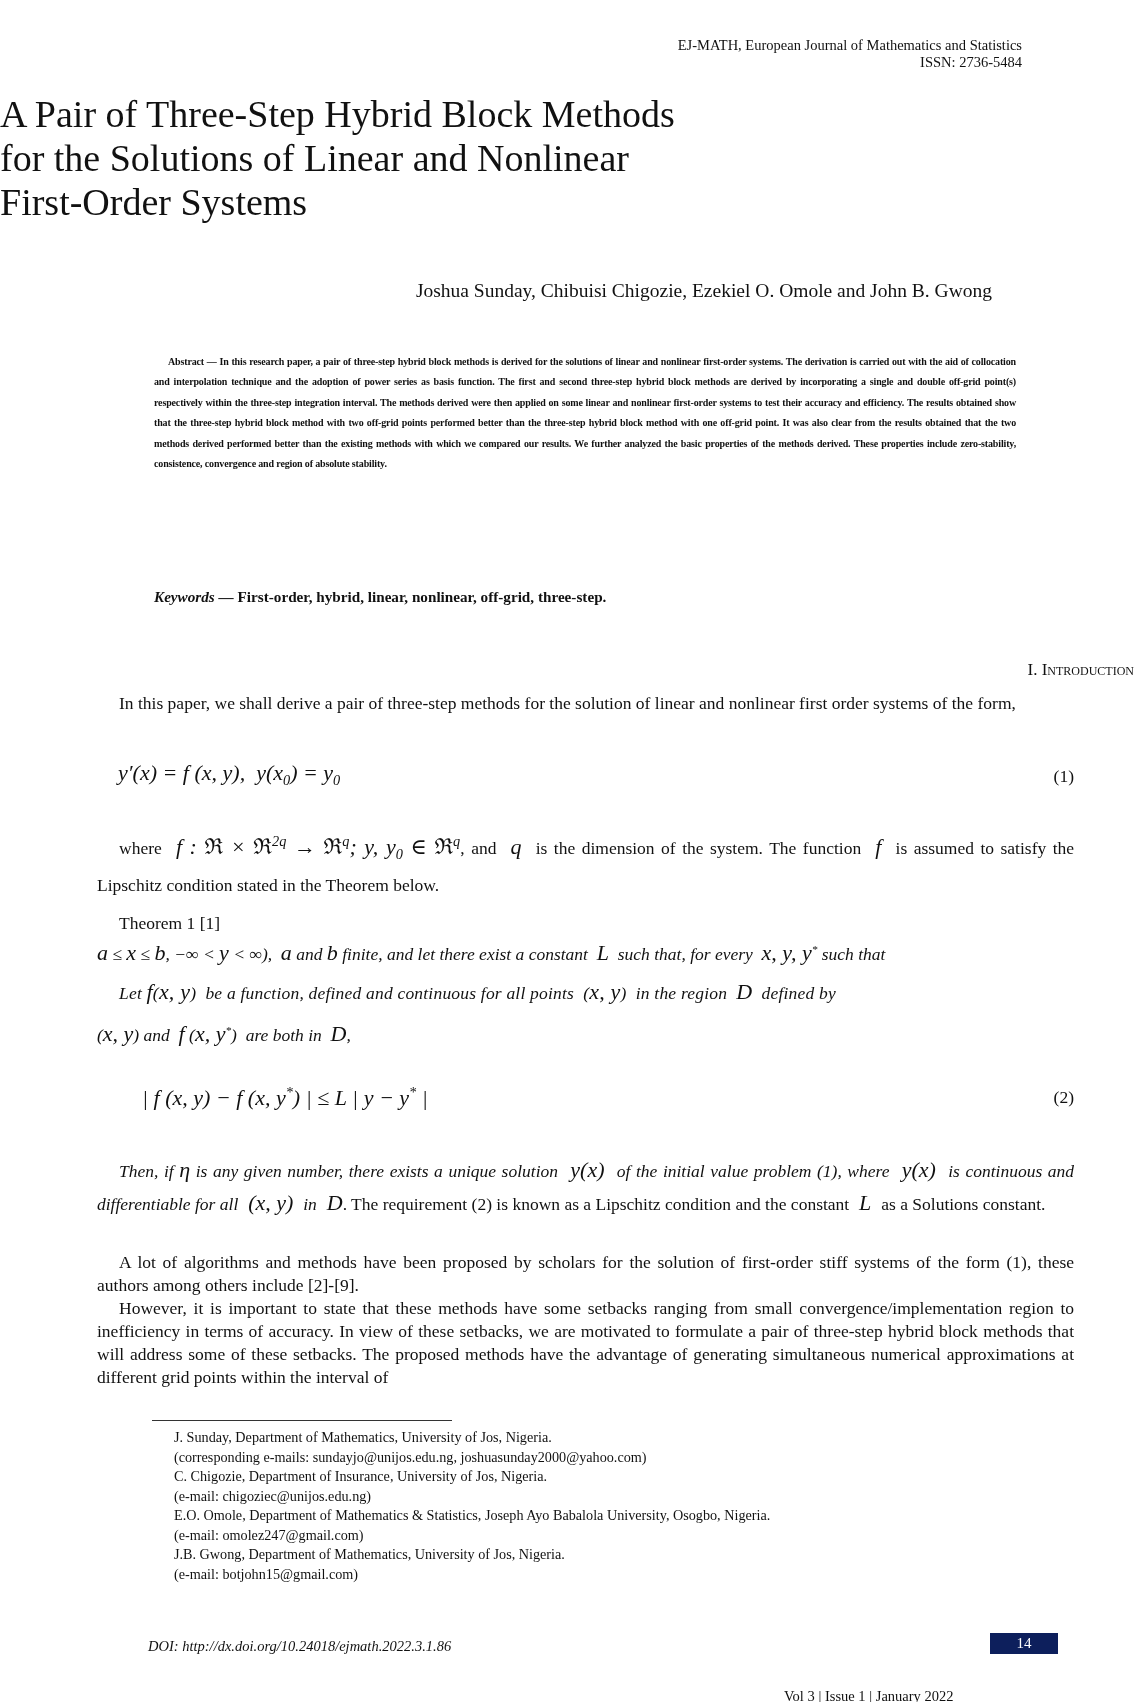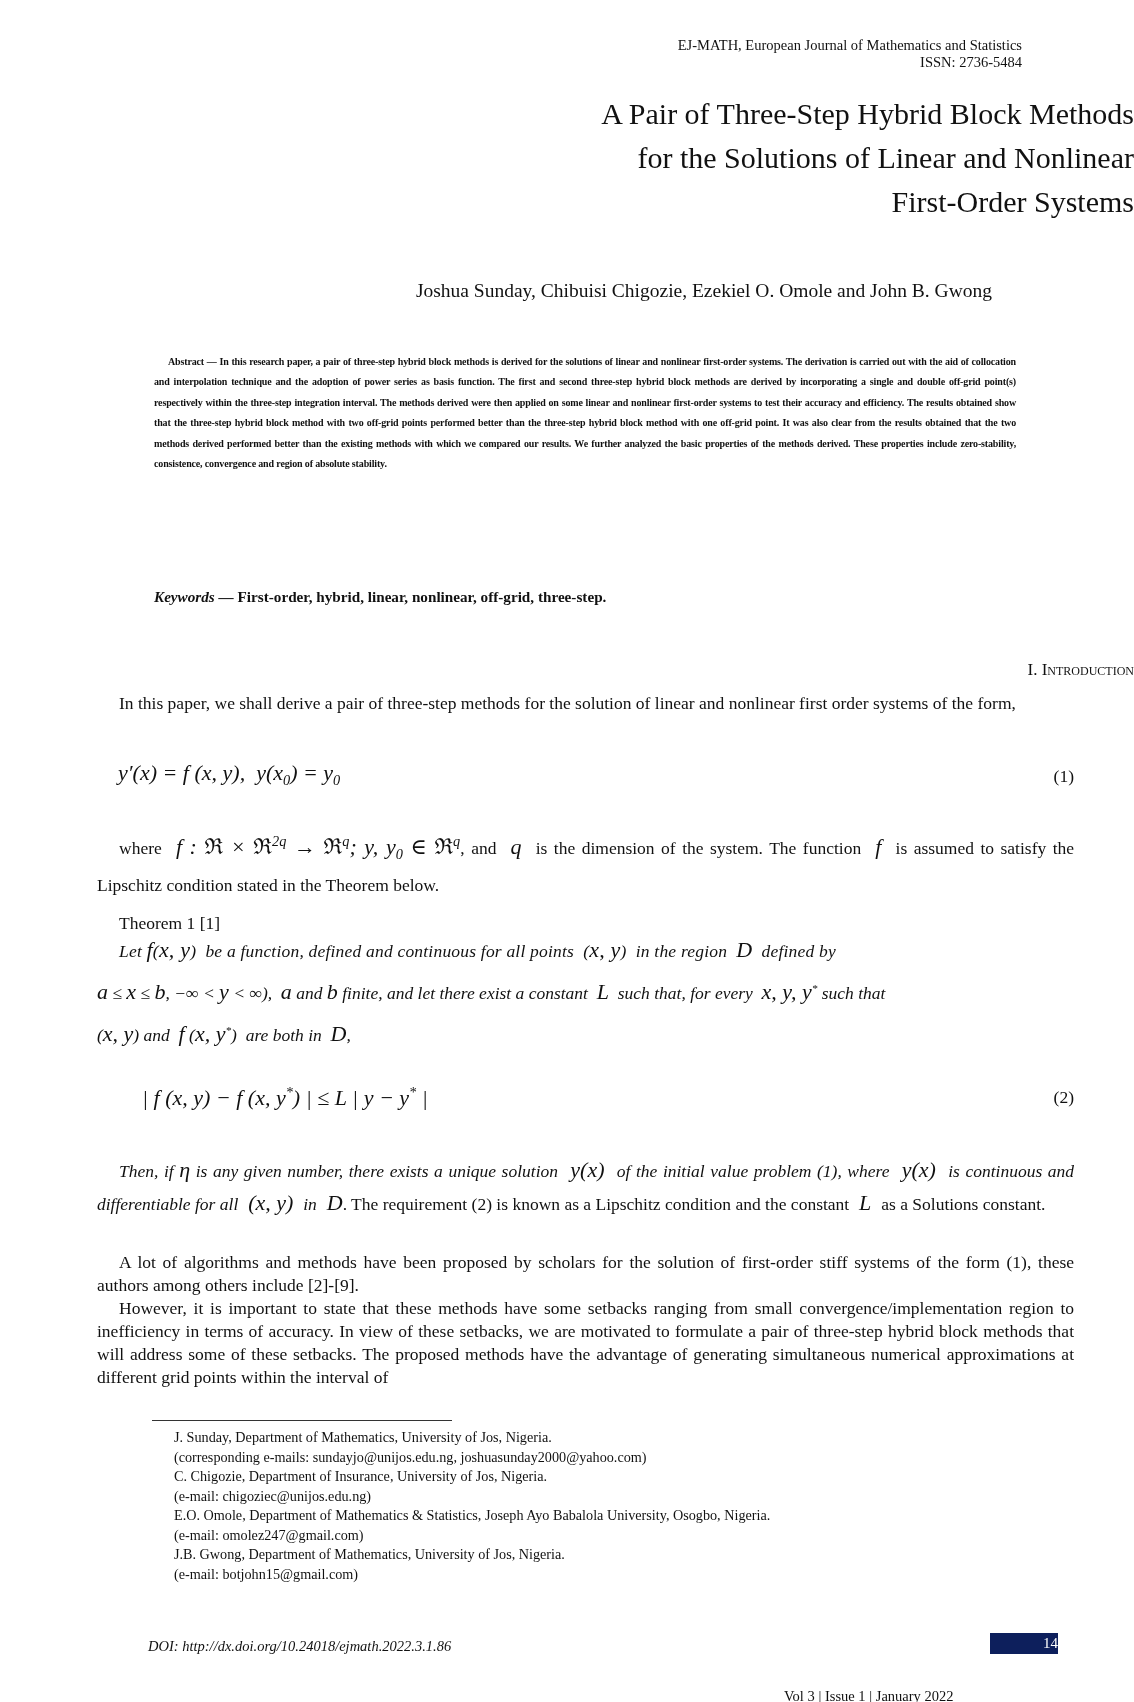--- a/index.html
+++ b/index.html
@@ -1,39 +1,39 @@
 <!DOCTYPE html>
 <html><head>
 <meta charset="utf-8">
 <style>
   html, body { margin: 0; padding: 0; background: #ffffff; }
   body { width: 1134px; height: 1702px; position: relative; overflow: hidden;
          font-family: "Liberation Serif", "DejaVu Serif", serif; color: #111; }
   .abs { position: absolute; }
   .journal { right: 112px; top: 37px; text-align: right; font-size: 14.5px; line-height: 17px; }
-  .title { left: 0; width: 1134px; top: 92px; text-align: right; font-size: 30px; line-height: 44px; }
+  .title { left: 0; width: 1134px; top: 92px; text-align: left; font-size: 38px; line-height: 44px; }
   .authors { left: 0; width: 992px; top: 247px; text-align: right; font-size: 19.5px; margin-top: 33px; }
   .abstract { left: 154px; width: 862px; top: 352px; font-weight: bold; font-size: 10px; line-height: 20.4px; text-align: justify; letter-spacing: -0.15px; }
   .abstract .lead { margin-left: 14px; }
   .keywords { left: 154px; top: 588px; font-weight: bold; font-size: 15.2px; }
   .keywords i { font-weight: bold; }
   .section { left: 0; width: 1134px; top: 660px; text-align: right; font-size: 17px; }
   .section .sc { font-variant: small-caps; }
   .para { left: 97px; width: 977px; font-size: 17.5px; line-height: 24.5px; text-align: justify; }
   .indent { text-indent: 22px; }
   .math { font-style: italic; font-size: 22px; }
   .eqnum { right: 60px; font-size: 17.5px; }
   .thm { left: 97px; width: 977px; font-size: 17.5px; line-height: 37px; font-style: italic; text-align: justify; }
   .m { font-style: italic; font-size: 22px; }
   .up { font-style: normal; }
   .fnline { left: 152px; top: 1420px; width: 300px; border-top: 1px solid #333; }
   .footnotes { left: 174px; top: 1428px; font-size: 14.2px; line-height: 19.5px; }
   .footer-doi { left: 148px; top: 1638px; font-style: italic; font-size: 14.5px; }
   .footer-vol { left: 784px; top: 1688px; font-size: 14.5px; }
-  .pagenum { left: 990px; top: 1633px; width: 68px; height: 21px; background: #0d1f5c; color: #fff; text-align: right; font-size: 15px; line-height: 21px; }
+  .pagenum { left: 990px; top: 1633px; width: 68px; height: 21px; background: #0d1f5c; color: #fff; text-align: center; font-size: 15px; line-height: 21px; }
   sub, sup { font-size: 65%; }
 </style>
 </head>
 <body>
 
 <div class="abs journal">
   <div>EJ-MATH, European Journal of Mathematics and Statistics</div>
   <div>ISSN: 2736-5484</div>
 </div>
 
@@ -70,22 +70,22 @@
   <span class="m">&nbsp;f : <span class="up">ℜ</span> × <span class="up">ℜ</span><sup>2q</sup> → <span class="up">ℜ</span><sup>q</sup>; y, y<sub>0</sub> ∈ <span class="up">ℜ</span><sup>q</sup></span><span>, and</span>
   <span class="m">&nbsp;q&nbsp;</span>
   <span>is the dimension of the system. The function</span>
   <span class="m">&nbsp;f&nbsp;</span>
   <span>is assumed to satisfy the Lipschitz condition stated in the Theorem below.</span>
 </div>
 
 <div class="abs para" style="top:911px; left:119px;">Theorem 1 [1]</div>
 
 <div class="abs thm" style="top:931px;">
+  <div><span class="m">a</span> ≤ <span class="m">x</span> ≤ <span class="m">b</span>, −∞ &lt; <span class="m">y</span> &lt; ∞), &nbsp;<span class="m">a</span> and <span class="m">b</span> finite, and let there exist a constant &nbsp;<span class="m">L</span>&nbsp; such that, for every &nbsp;<span class="m">x, y, y</span><sup>*</sup> such that</div>
   <div style="text-indent:22px; letter-spacing:0.2px;">Let <span class="m">f</span>(<span class="m">x, y</span>) &nbsp;be a function, defined and continuous for all points &nbsp;(<span class="m">x, y</span>) &nbsp;in the region &nbsp;<span class="m">D</span>&nbsp; defined by</div>
-  <div><span class="m">a</span> ≤ <span class="m">x</span> ≤ <span class="m">b</span>, −∞ &lt; <span class="m">y</span> &lt; ∞), &nbsp;<span class="m">a</span> and <span class="m">b</span> finite, and let there exist a constant &nbsp;<span class="m">L</span>&nbsp; such that, for every &nbsp;<span class="m">x, y, y</span><sup>*</sup> such that</div>
   <div>(<span class="m">x, y</span>) and &nbsp;<span class="m">f</span> (<span class="m">x, y</span><sup>*</sup>) &nbsp;are both in &nbsp;<span class="m">D</span>,</div>
 </div>
 
 <div class="abs math" style="left:118px; top:1084px;margin-left:24px;">| f (x, y) − f (x, y<sup>*</sup>) | ≤ L | y − y<sup>*</sup> |</div>
 <div class="abs eqnum" style="top:1087px;">(2)</div>
 
 <div class="abs thm" style="top:1154px; line-height:32px;">
   <span style="margin-left:22px;">Then, if</span>
   <span class="m">η</span>
   <span>is any given number, there exists a unique solution</span>

